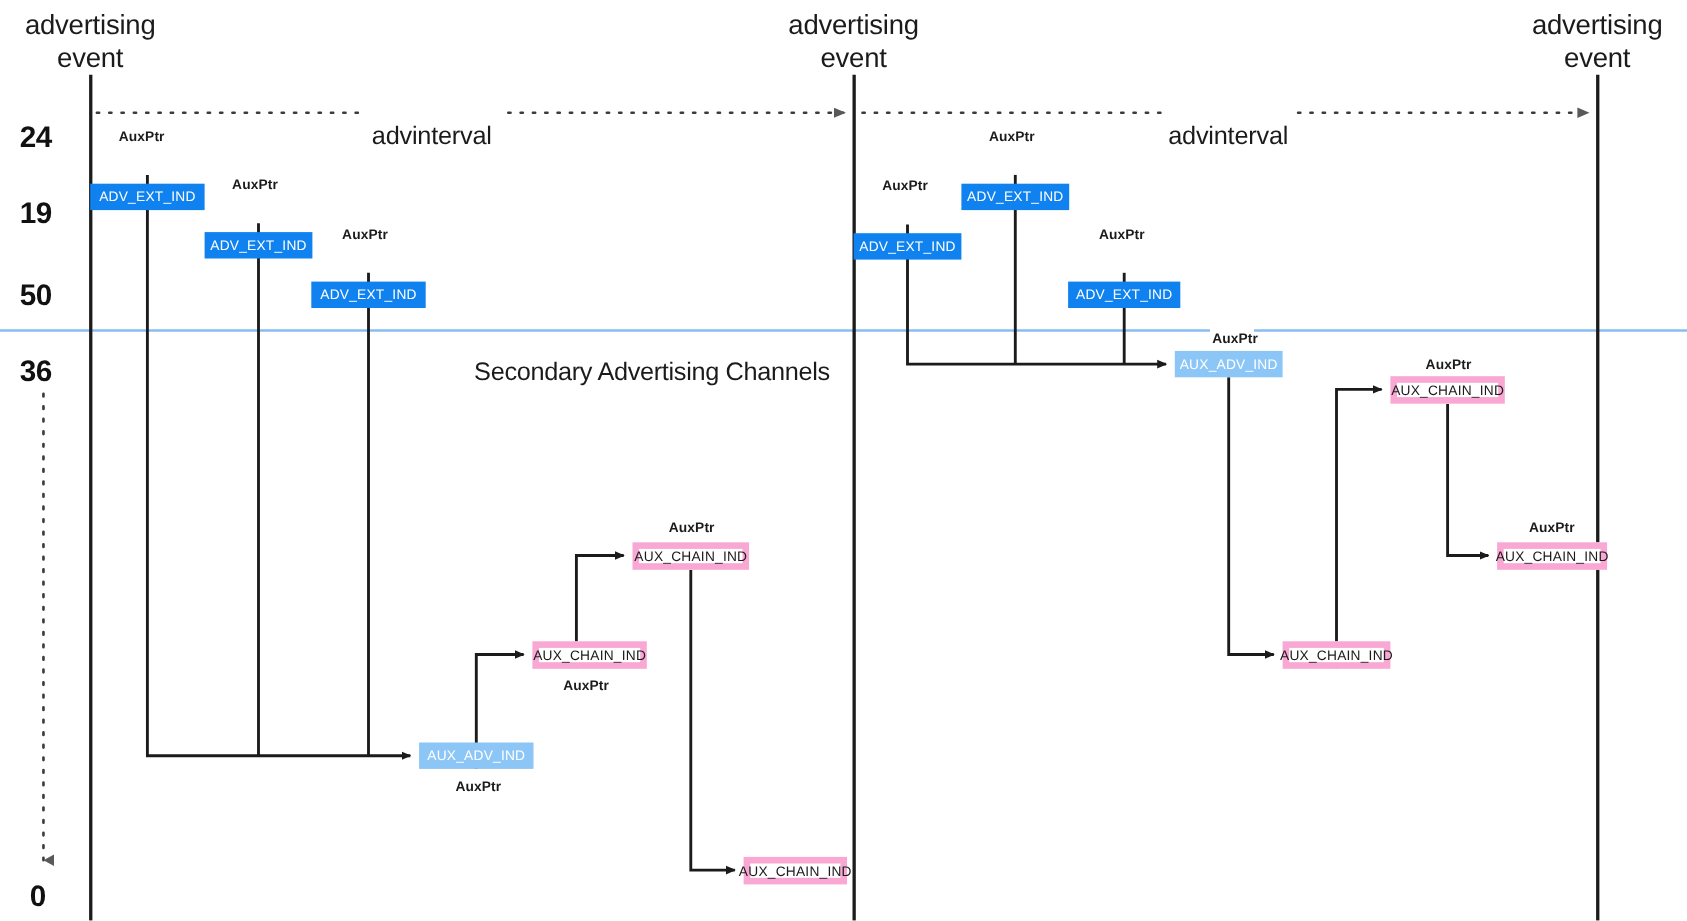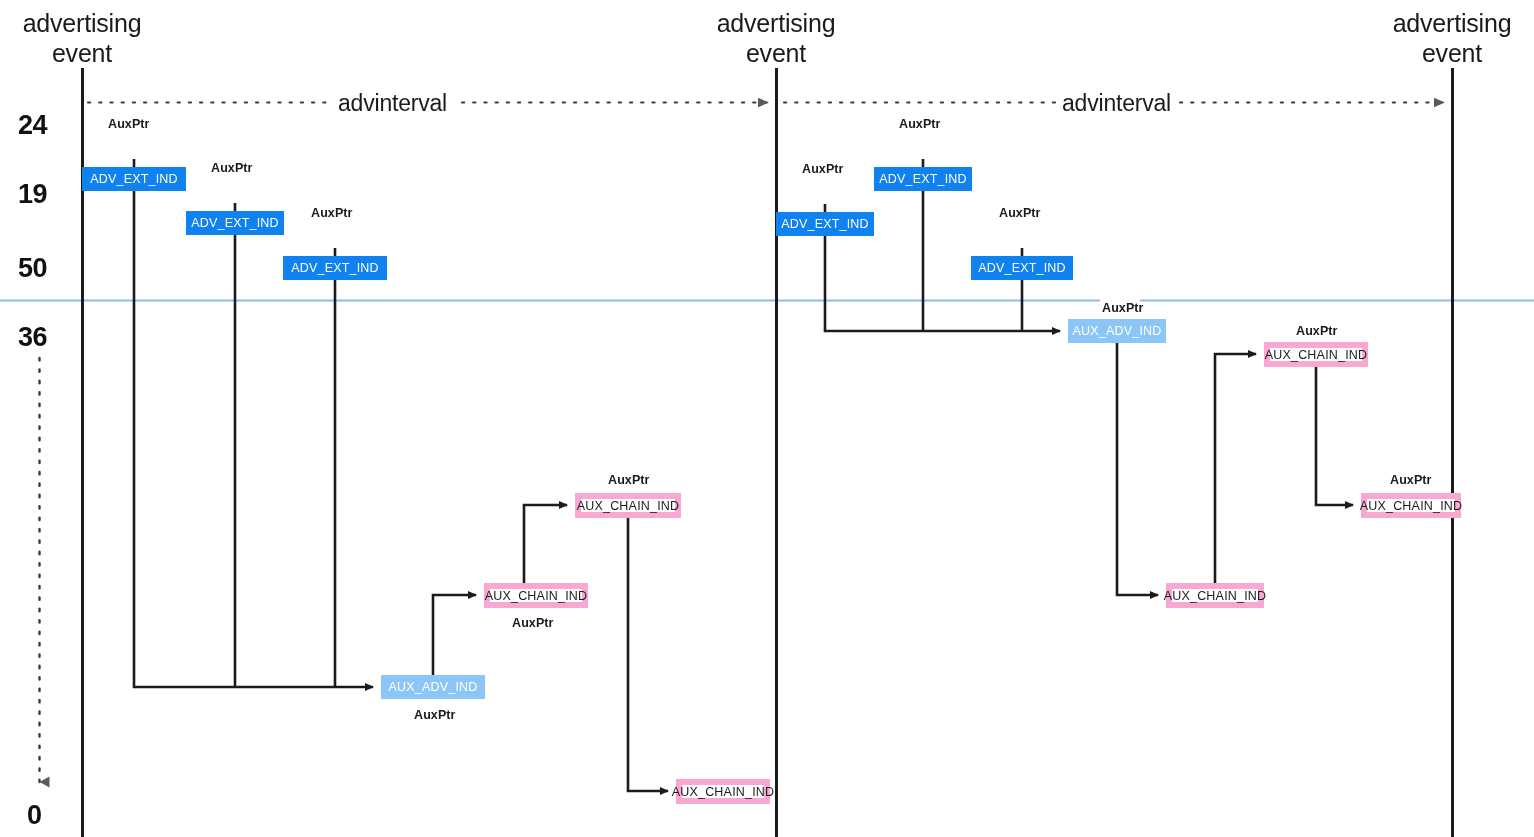--- a/index.html
+++ b/index.html
@@ -41,20 +41,21 @@
     font-size: 27px;
     font-weight: 700;
     color: #111111;
     letter-spacing: -0.5px;
   }
   .interval-label {
     position: absolute;
     font-size: 23px;
     color: #1b1b1b;
     letter-spacing: -0.2px;
+    margin-top: 20px;
   }
   .channel-label {
     position: absolute;
     font-size: 23px;
     color: #1b1b1b;
     letter-spacing: -0.3px;
     white-space: nowrap;
   }
   .auxptr {
     position: absolute;
@@ -162,20 +163,21 @@
 
   <div class="interval-label" style="left:338px; top:90px;">advinterval</div>
   <div class="interval-label" style="left:1062px; top:90px;">advinterval</div>
 
   <div class="axis-num" style="left:18px; top:110px;">24</div>
   <div class="axis-num" style="left:18px; top:179px;">19</div>
   <div class="axis-num" style="left:18px; top:253px;">50</div>
   <div class="axis-num" style="left:18px; top:322px;">36</div>
   <div class="axis-num" style="left:27px; top:800px;">0</div>
 
+  <div class="channel-label" style="left:431px; top:324px;">Secondary Advertising Channels</div>
 
   <div class="auxptr" style="left:108px; top:117px;">AuxPtr</div>
   <div class="pdu adv-ext" style="left:82px; top:135px; width:104px; height:24px;">ADV_EXT_IND</div>
 
   <div class="auxptr" style="left:211px; top:161px;">AuxPtr</div>
   <div class="pdu adv-ext" style="left:186px; top:179px; width:98px; height:24px;">ADV_EXT_IND</div>
 
   <div class="auxptr" style="left:311px; top:206px;">AuxPtr</div>
   <div class="pdu adv-ext" style="left:283px; top:224px; width:104px; height:24px;">ADV_EXT_IND</div>
 

